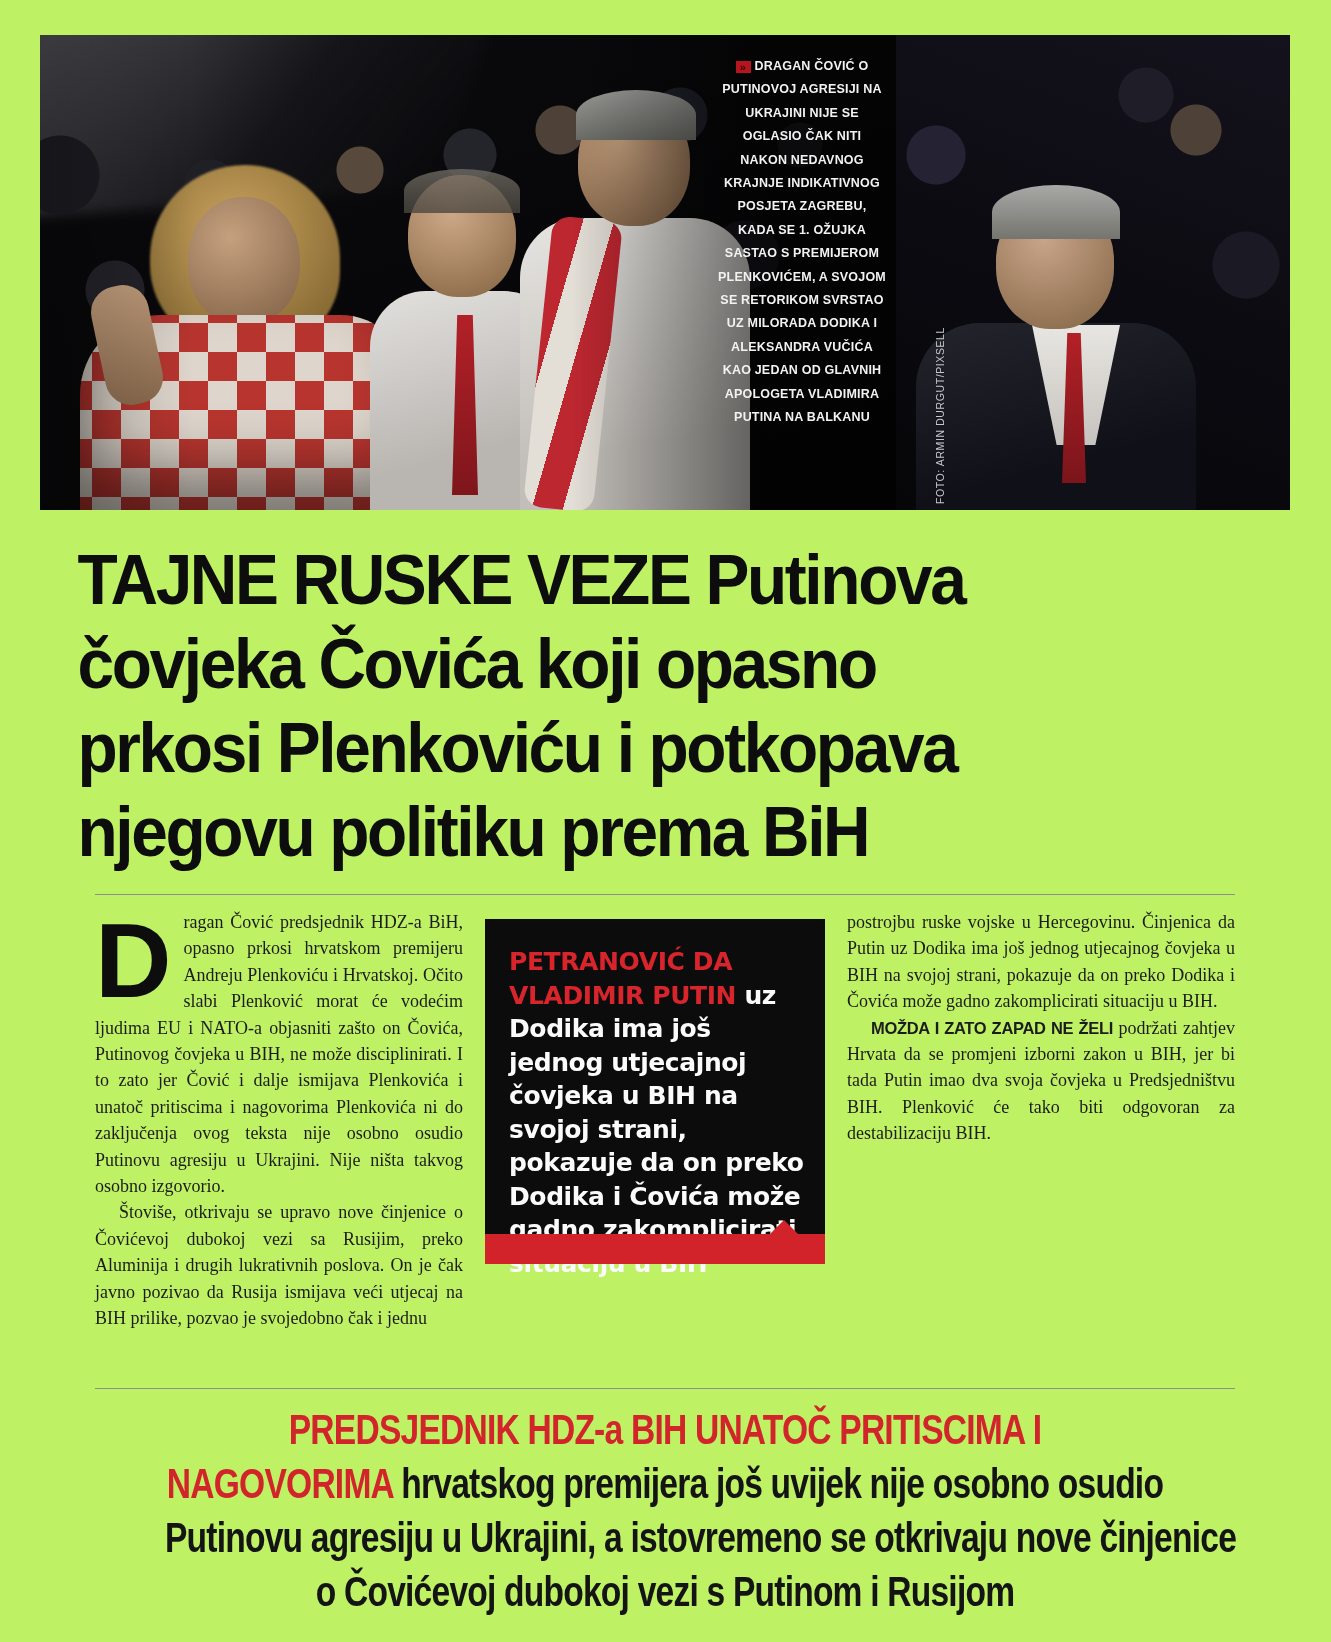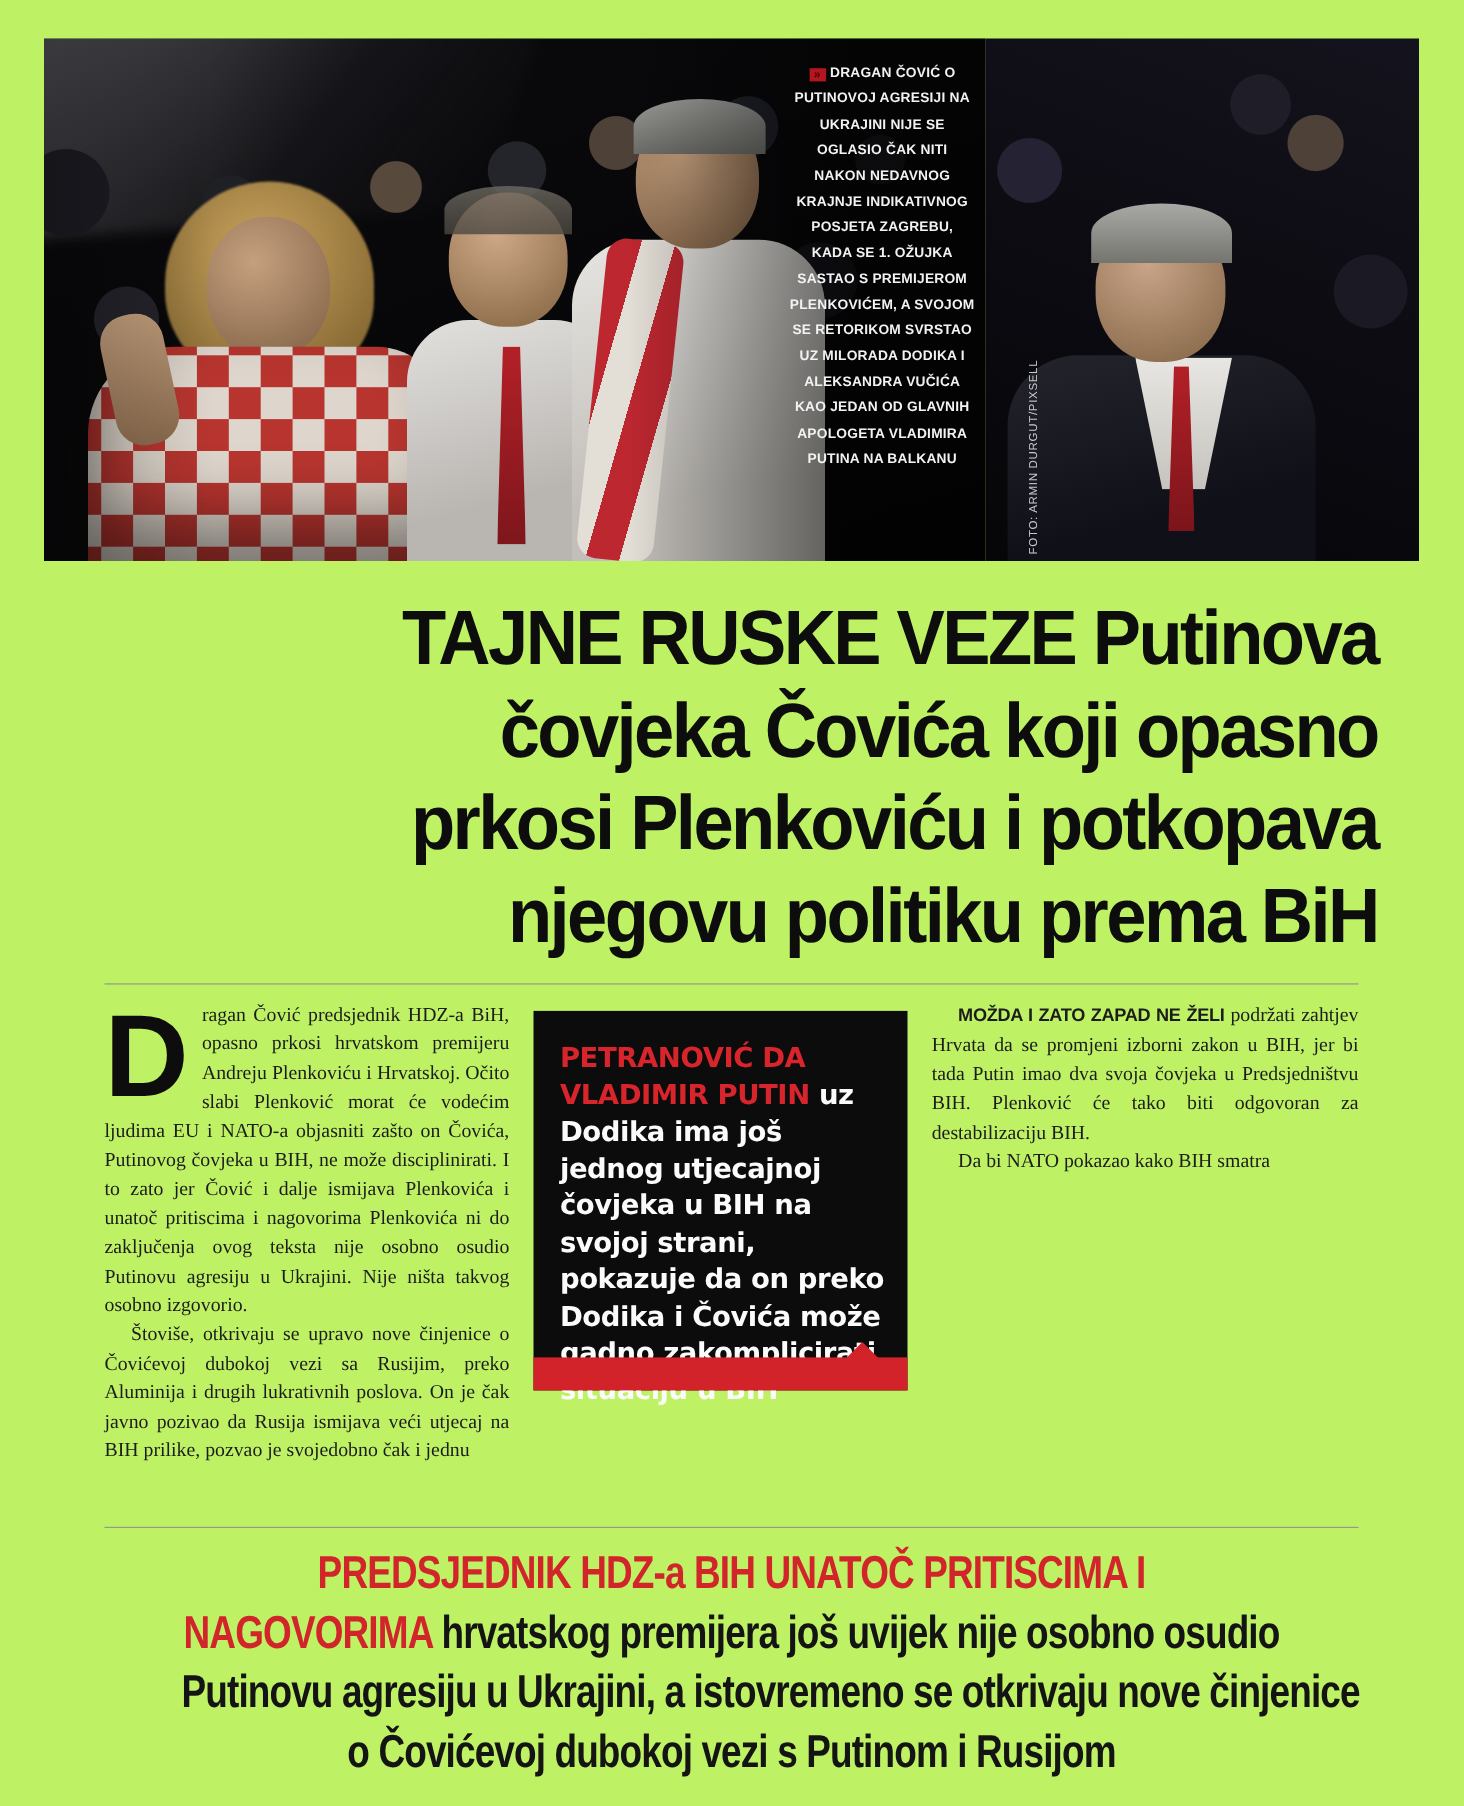--- a/index.html
+++ b/index.html
@@ -82,21 +82,21 @@
   
   .photo-caption{position:absolute;top:20px;right:10px;width:168px;z-index:6;
      color:#f2f2f2;font-size:12.5px;line-height:23.4px;font-weight:700;text-align:center;
      text-transform:uppercase;letter-spacing:.2px;}
   .cap-icon{display:inline-block;width:15px;height:12px;background:#b5151d;color:#3d0507;
      font-size:11px;line-height:12px;font-weight:700;vertical-align:-1px;margin-right:4px;}
   .photo-credit{position:absolute;left:38px;bottom:6px;z-index:6;color:#c7c7cc;
      font-size:10.5px;letter-spacing:.6px;writing-mode:vertical-rl;transform:rotate(180deg);
      font-weight:400;}
   
-  .headline{margin-top:28px;text-align:right;}
+  .headline{margin-top:28px;text-align:left;}
   .headline .hl{display:block;white-space:nowrap;font-weight:700;color:#0d0d0d;
      font-size:70px;line-height:84px;letter-spacing:-2.5px;transform:scaleX(.94);transform-origin:center;}
   .byline{margin-top:32px;text-align:center;font-size:17.5px;color:#1a1a1a;}
   .byline b{font-weight:700;}
   .rule{border:0;border-top:1.6px solid #8f8f8f;margin:20px 55px 0 55px;}
   
   .article-wrap{margin:0 55px;}
   .cols{display:grid;grid-template-columns:368px 340px 1fr;column-gap:22px;padding-top:14px;}
   .bodytext{font-family:"Liberation Serif",serif;font-size:18px;line-height:26.4px;
      text-align:justify;color:#1c1c1c;}
@@ -187,22 +187,22 @@
         <p><span class="dropcap">D</span><span>ragan Čović predsjednik HDZ-a BiH, opasno prkosi hrvatskom premijeru Andreju Plenkoviću i Hrvatskoj. Očito slabi Plenković morat će vodećim ljudima EU i NATO-a objasniti zašto on Čovića, Putinovog čovjeka u BIH, ne može disciplinirati.  I to zato jer Čović i dalje ismijava Plenkovića i unatoč pritiscima i nagovorima Plenkovića ni do zaključenja ovog teksta nije osobno osudio Putinovu agresiju u Ukrajini. Nije ništa takvog osobno izgovorio.</span></p>
         <p class="indent">Štoviše, otkrivaju se upravo nove činjenice o Čovićevoj dubokoj vezi sa Rusijim, preko Aluminija i drugih lukrativnih poslova. On je čak javno pozivao da Rusija ismijava veći utjecaj na BIH prilike, pozvao je svojedobno čak i jednu</p>
       </div>
 
       <div class="pullquote">
         <p class="pq-text"><span class="pq-red">PETRANOVIĆ DA VLADIMIR PUTIN</span> <span>uz</span> <span>Dodika ima još jednog utjecajnoj čovjeka u BIH na svojoj strani, pokazuje da on preko Dodika i Čovića može gadno zakomplicirati situaciju u BIH</span></p>
         <div class="pq-band"></div>
       </div>
 
       <div class="bodytext">
+        <p>postrojbu ruske vojske u Hercegovinu. Činjenica da Putin uz Dodika ima još jednog utjecajnog čovjeka u BIH na svojoj strani, pokazuje da on preko Dodika i Čovića može gadno zakomplicirati situaciju u BIH.</p>
         <p class="indent"><span class="lead-bold">MOŽDA I ZATO ZAPAD NE ŽELI</span><span> podržati zahtjev Hrvata da se promjeni izborni zakon u BIH, jer bi tada Putin imao dva svoja čovjeka u Predsjedništvu BIH. Plenković će tako biti odgovoran za destabilizaciju BIH.</span></p>
-        <p class="indent">Da bi NATO pokazao kako BIH smatra</p>
       </div>
     </div>
   </div>
 
   <hr class="rule2">
 
   <div class="deck">
     <span class="dl red">PREDSJEDNIK HDZ-a BIH UNATOČ PRITISCIMA I</span>
     <span class="dl"><span class="red">NAGOVORIMA</span><span> hrvatskog premijera još uvijek nije osobno osudio</span></span>
     <span class="dl">Putinovu agresiju u Ukrajini, a istovremeno se otkrivaju nove činjenice</span>

